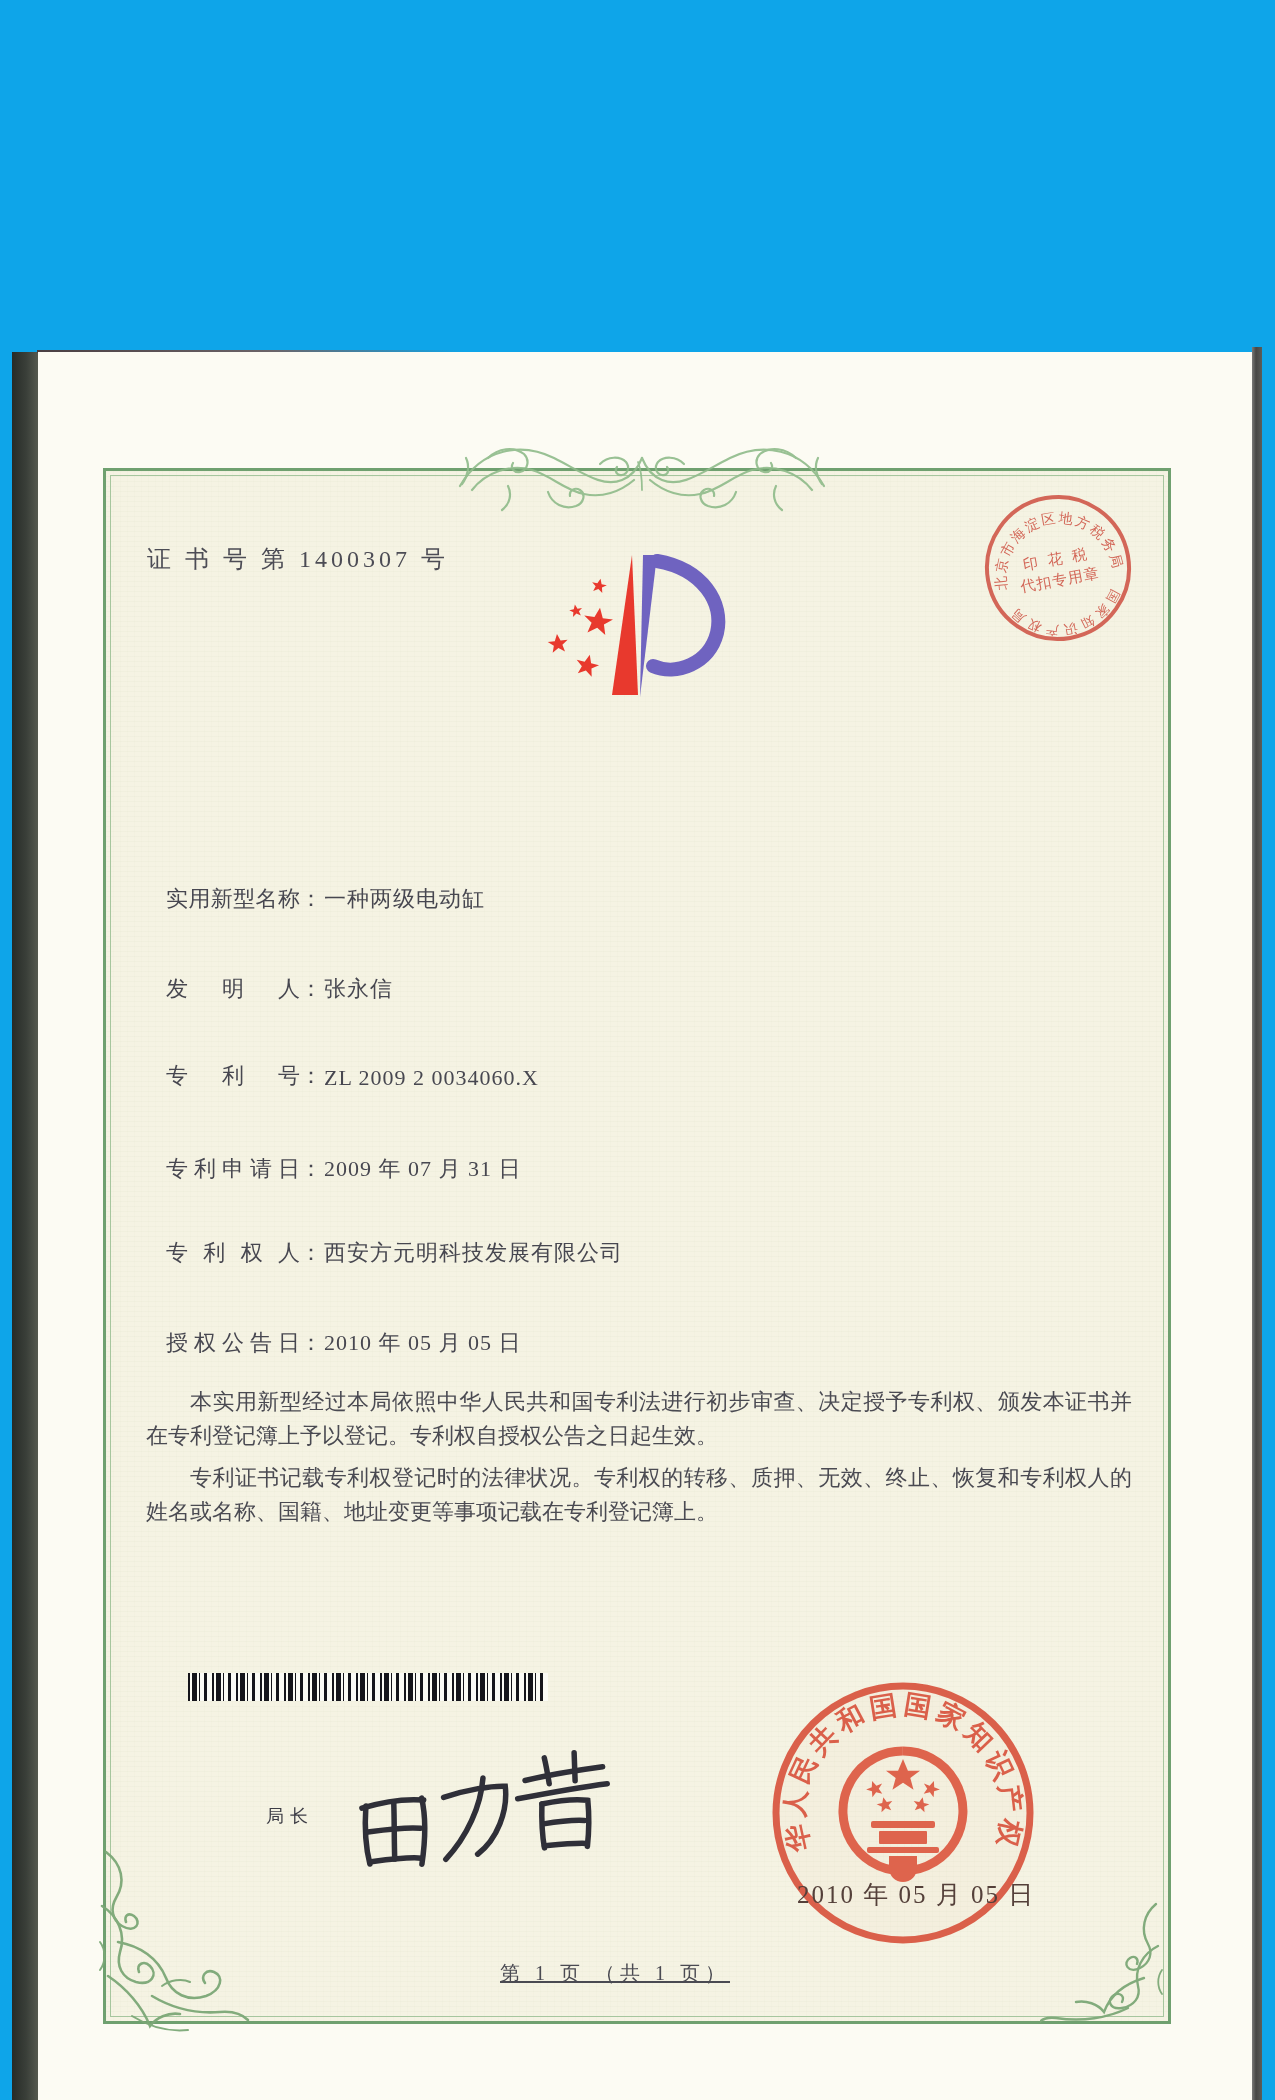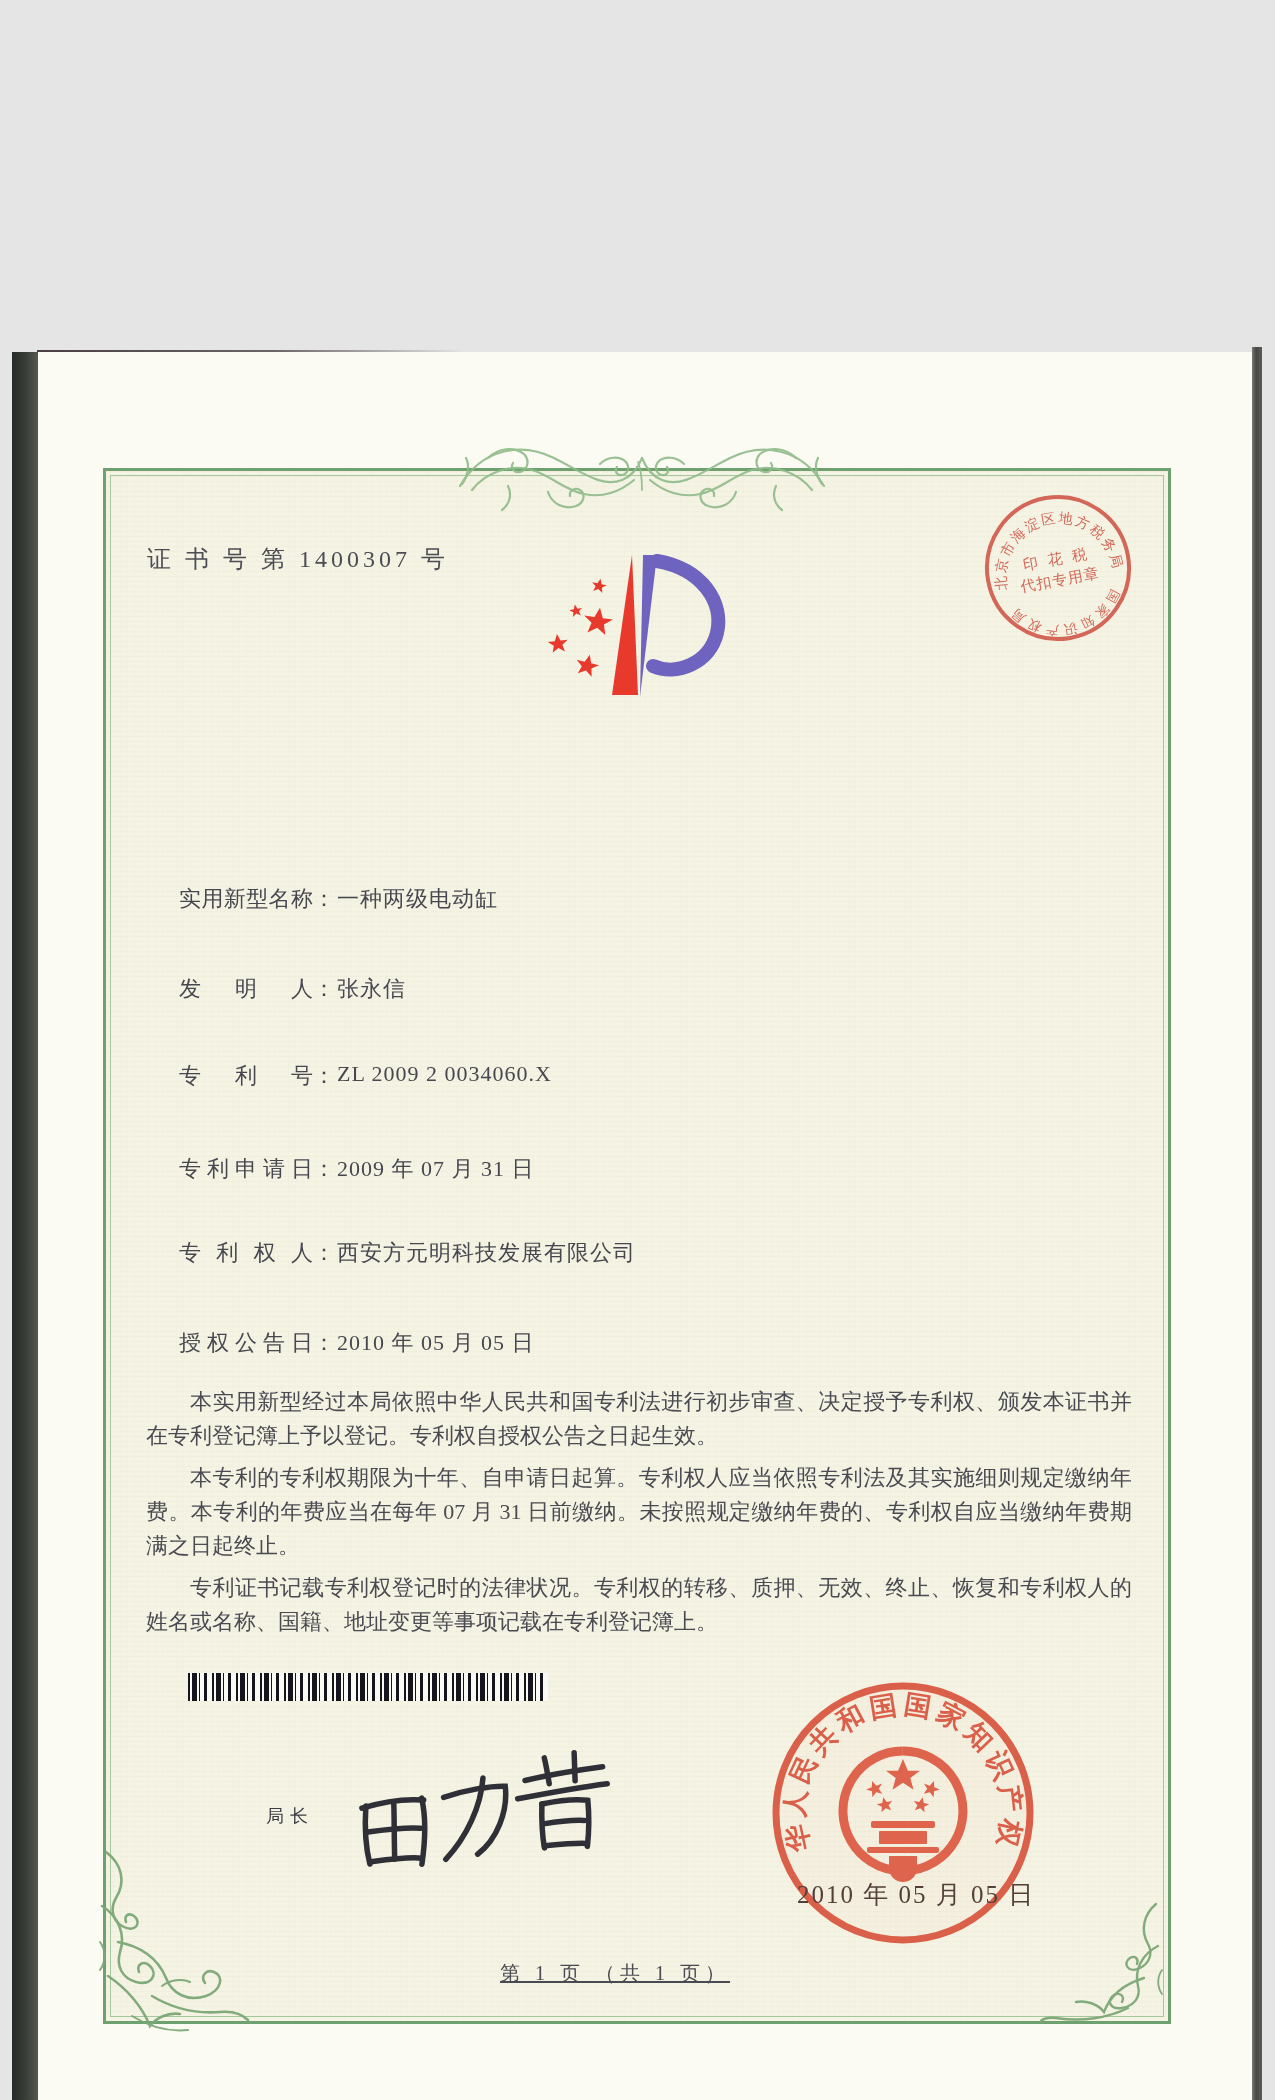--- a/index.html
+++ b/index.html
@@ -1,18 +1,18 @@
 <!DOCTYPE html>
 <html><head>
 <meta charset="utf-8">
 <style>
   html,body{margin:0;padding:0;background:#ffffff;}
   .scan{
     position:relative;width:1275px;height:2100px;margin:0 auto;
-    background:#e5e5e5;overflow:hidden;
+    background:#0ea5e9;overflow:hidden;
     font-family:"Liberation Serif","DejaVu Serif",serif;
   }
   
   .edge-strip-left{position:absolute;left:12px;top:352px;width:26px;height:1748px;
     background:linear-gradient(90deg,#272b27,#3a3f39 55%,#55594f);}
   .edge-line-top{position:absolute;left:37px;top:350px;width:428px;height:3px;
     background:linear-gradient(90deg,#4a3f42 0%,#6b6468 55%,rgba(120,115,118,0) 100%);}
   .edge-strip-right{position:absolute;left:1252px;top:347px;width:10px;height:1753px;
     background:linear-gradient(90deg,#7a7a78,#474745 40%,#5c5c58);}
   
@@ -21,21 +21,21 @@
     border:3px solid #6fa06f;background:#f5f3e3;
     background-image:repeating-linear-gradient(180deg,rgba(120,150,95,.035) 0 1px,rgba(0,0,0,0) 1px 5px),
                      repeating-linear-gradient(90deg,rgba(150,160,110,.025) 0 1px,rgba(0,0,0,0) 1px 7px);}
   .frame::after{content:"";position:absolute;inset:4px;border:1px solid #a6c69e;pointer-events:none;}
   
   .cert-number{position:absolute;left:147px;top:543px;font-size:24px;letter-spacing:4px;
     color:#4c4c55;white-space:nowrap;}
   .title{position:absolute;left:0;top:718px;width:1190px;text-align:center;
     font-size:60px;font-weight:bold;letter-spacing:7px;color:#33333c;white-space:nowrap;}
   .fields{position:absolute;left:166px;top:0;width:900px;}
-  .field-row{position:absolute;left:13px;display:flex;align-items:flex-start;
+  .field-row{position:absolute;left:0;display:flex;align-items:flex-end;
     font-size:22px;color:#474750;white-space:nowrap;}
   .flabel{display:inline-block;width:134px;text-align:justify;text-align-last:justify;}
   .fcolon{margin:0 2px 0 0;}
   .fvalue{margin-left:0;letter-spacing:1px;}
   .row0{top:884px;} .row1{top:974px;} .row2{top:1061px;}
   .row3{top:1154px;} .row4{top:1238px;} .row5{top:1328px;}
   .body-text{position:absolute;left:138px;top:1377px;width:1002px;
     font-size:22px;line-height:34px;color:#4a4a52;text-align:justify;}
   .body-text p{margin:8px;text-indent:2em;}
   .barcode{position:absolute;left:188px;top:1673px;width:360px;height:28px;
@@ -153,21 +153,20 @@
     </div>
     <div class="field-row row5">
       <span class="flabel">授权公告日</span>
         <span class="fcolon">：</span>
       <span class="fvalue">2010 年 05 月 05 日</span>
     </div>
   </div>
 
   <div class="body-text">
     <p>本实用新型经过本局依照中华人民共和国专利法进行初步审查、决定授予专利权、颁发本证书并在专利登记簿上予以登记。专利权自授权公告之日起生效。</p>
-    <p>本专利的专利权期限为十年、自申请日起算。专利权人应当依照专利法及其实施细则规定缴纳年费。本专利的年费应当在每年 07 月 31 日前缴纳。未按照规定缴纳年费的、专利权自应当缴纳年费期满之日起终止。</p>
     <p>专利证书记载专利权登记时的法律状况。专利权的转移、质押、无效、终止、恢复和专利权人的姓名或名称、国籍、地址变更等事项记载在专利登记簿上。</p>
   </div>
 
   <div class="barcode"></div>
 
   <div class="sig-label">局长</div>
   <svg class="signature-svg" width="270" height="120" viewBox="0 0 270 120" aria-label="田力普">
     <g fill="none" stroke="#2f2f38" stroke-width="5.5" stroke-linecap="round" transform="rotate(-2 135 60)">
 
       <g transform="translate(10,22)">

